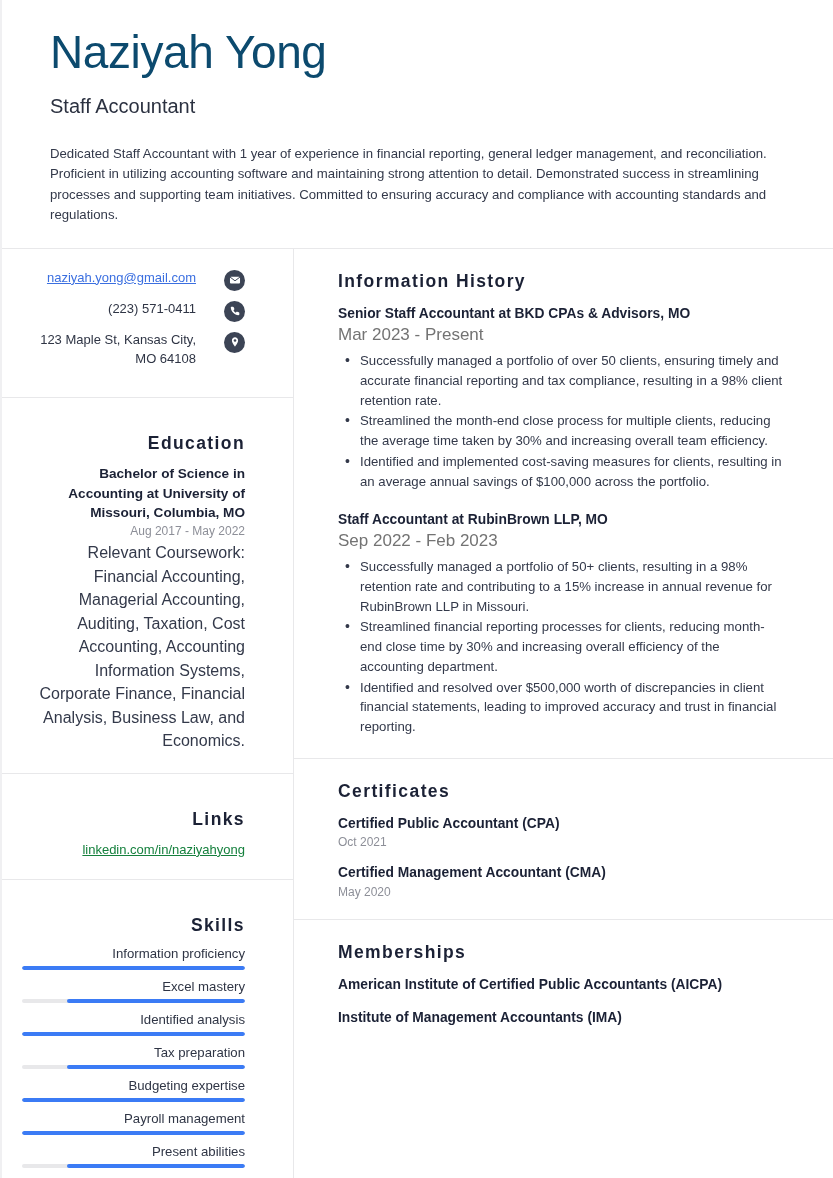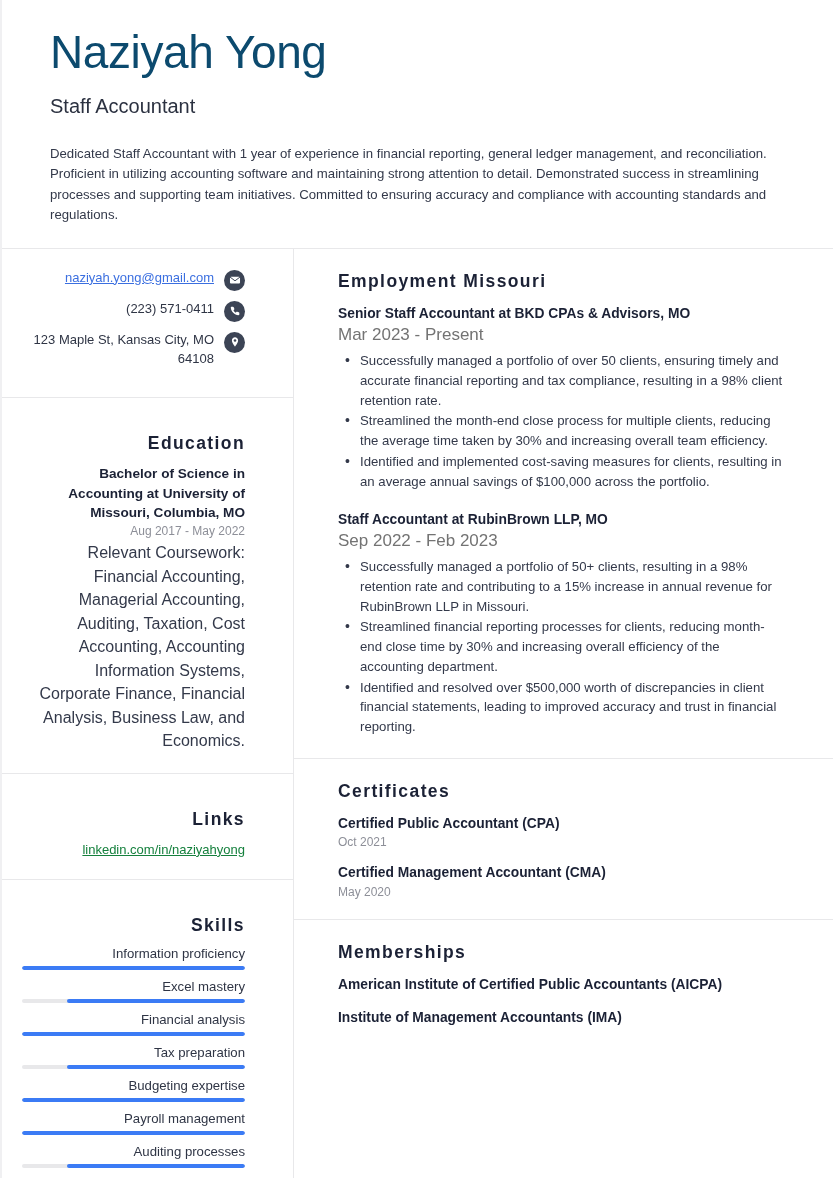--- a/index.html
+++ b/index.html
@@ -77,21 +77,21 @@
     padding: 20px 48px 20px 20px;
     text-align: right;
     border-bottom: 1px solid #e8e8ea;
   }
   .left-block.no-border { border-bottom: none; }
 
   .contact-row {
     display: flex;
     align-items: flex-start;
     justify-content: flex-end;
-    gap: 10px;
+    gap: 28px;
     margin-bottom: 9px;
   }
   .contact-text {
     font-size: 13px;
     color: #2f3545;
     line-height: 1.45;
     text-align: right;
   }
   .contact-text.link {
     color: #3b6fe0;
@@ -323,21 +323,21 @@
             <div class="skill-fill" style="width: 100%;"></div>
           </div>
         </div>
         <div class="skill">
           <div class="skill-label">Excel mastery</div>
           <div class="skill-track">
             <div class="skill-fill" style="width: 80%;"></div>
           </div>
         </div>
         <div class="skill">
-          <div class="skill-label">Financial analysis</div>
+          <div class="skill-label">Identified analysis</div>
           <div class="skill-track">
             <div class="skill-fill" style="width: 100%;"></div>
           </div>
         </div>
         <div class="skill">
           <div class="skill-label">Tax preparation</div>
           <div class="skill-track">
             <div class="skill-fill" style="width: 80%;"></div>
           </div>
         </div>
@@ -347,37 +347,37 @@
             <div class="skill-fill" style="width: 100%;"></div>
           </div>
         </div>
         <div class="skill">
           <div class="skill-label">Payroll management</div>
           <div class="skill-track">
             <div class="skill-fill" style="width: 100%;"></div>
           </div>
         </div>
         <div class="skill">
-          <div class="skill-label">Auditing processes</div>
+          <div class="skill-label">Present abilities</div>
           <div class="skill-track">
             <div class="skill-fill" style="width: 80%;"></div>
           </div>
         </div>
       </div>
 
       <div class="left-block no-border" style="padding-top:26px;">
         <div class="lang-title">Languages</div>
       </div>
 
     </div>
 
     <div class="col-right">
 
       <div class="right-block">
-        <div class="sec-title-l">Employment Missouri</div>
+        <div class="sec-title-l">Information History</div>
 
         <div class="job">
           <div class="job-head">Senior Staff Accountant at BKD CPAs &amp; Advisors, MO</div>
           <div class="job-date">Mar 2023 - Present</div>
           <ul class="bullets">
             <li>Successfully managed a portfolio of over 50 clients, ensuring timely and accurate financial reporting and tax compliance, resulting in a 98% client retention rate.</li>
             <li>Streamlined the month-end close process for multiple clients, reducing the average time taken by 30% and increasing overall team efficiency.</li>
             <li>Identified and implemented cost-saving measures for clients, resulting in an average annual savings of $100,000 across the portfolio.</li>
           </ul>
         </div>

